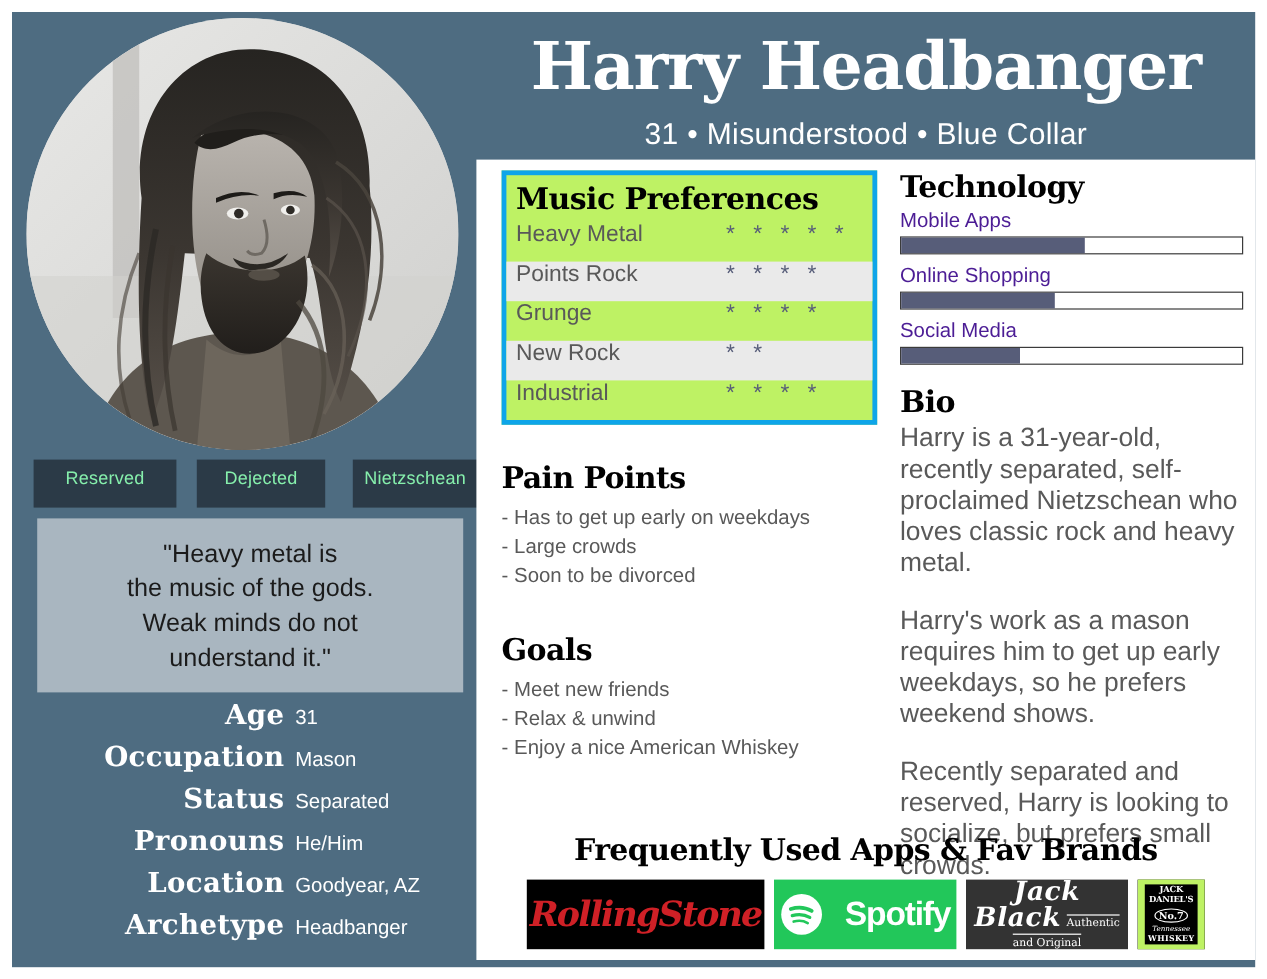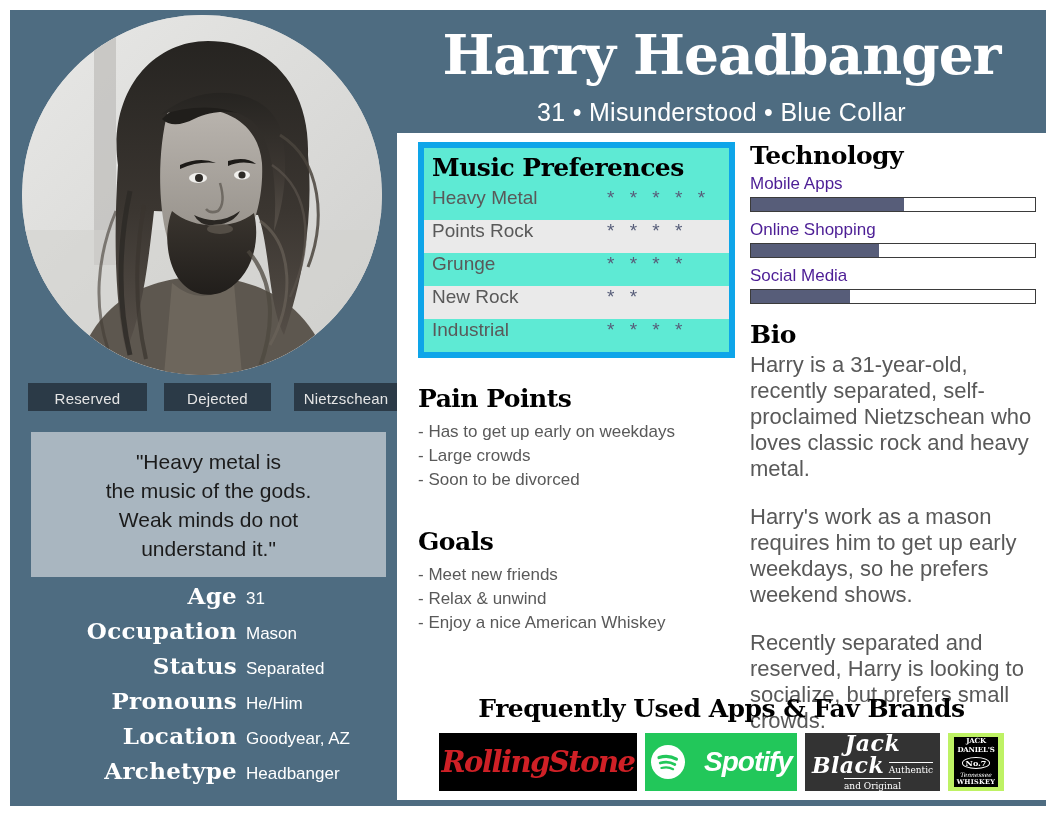--- a/index.html
+++ b/index.html
@@ -10,21 +10,21 @@
   
   #card{position:absolute;left:10px;top:10px;width:1036px;height:796px;background:#4e6c81;}
 
   
   #left{position:absolute;left:10px;top:10px;width:387px;height:796px;}
 
   #avatar{position:absolute;left:12px;top:5px;width:360px;height:360px;border-radius:50%;overflow:hidden;background:#d9d9d9;}
   #avatar svg{display:block;width:360px;height:360px;}
 
   #tags{position:absolute;left:12px;top:373px;width:364px;height:32px;}
-  .tag{position:absolute;top:0;height:28px;background:#2b3a47;color:#e5e5e5;
+  .tag{position:absolute;top:0;height:40px;background:#2b3a47;color:#86efac;
        font-size:15px;line-height:32px;text-align:center;letter-spacing:.2px;}
   .tag.t0{left:6px;width:119px;}
   .tag.t1{left:142px;width:107px;}
   .tag.t2{left:272px;width:104px;}
 
   #quote{position:absolute;left:21px;top:422px;width:355px;height:145px;background:#a9b6c0;
          display:flex;align-items:center;justify-content:center;}
   #quote p{margin:0;padding:0 10px;text-align:center;color:#1b1b1b;font-size:21px;line-height:29px;}
 
   #facts{position:absolute;left:12px;top:572px;width:370px;}
@@ -40,21 +40,21 @@
                 letter-spacing:-1px;}
   #persona-sub{position:absolute;left:0;top:87px;width:649px;text-align:center;color:#ffffff;
                font-size:25px;line-height:30px;letter-spacing:.3px;}
 
   
   #panel{position:absolute;left:397px;top:133px;width:649px;height:667px;background:#ffffff;}
 
   .sec-title{font-family:"DejaVu Serif",serif;font-weight:bold;color:#000000;letter-spacing:-.5px;}
 
   
-  #music{position:absolute;left:21px;top:9px;width:305px;border:6px solid #0ea5e9;background:#5eead4;}
+  #music{position:absolute;left:21px;top:9px;width:305px;border:4px solid #0ea5e9;background:#bef264;}
   #music-title{padding:5px 8px 4px 8px;font-size:25px;line-height:30px;}
   .mrow{display:flex;align-items:flex-start;height:33px;padding:0 8px;}
   .mrow:nth-child(odd){background:#eaeaea;}
   .mname{flex:0 0 175px;color:#595959;font-size:19px;}
   .mstars{color:#575d79;font-size:19px;letter-spacing:5px;font-family:"Liberation Sans",sans-serif;}
 
   
   #pain{position:absolute;left:21px;top:250px;width:320px;}
   #goals{position:absolute;left:21px;top:393px;width:320px;}
   .blk-title{font-size:25px;line-height:31px;margin-bottom:6px;}
@@ -78,21 +78,21 @@
   #brands-title{font-size:25px;line-height:32px;text-align:center;}
   #brand-row{display:flex;align-items:center;justify-content:center;gap:8px;margin-top:8px;}
   .logo{height:58px;display:flex;align-items:center;justify-content:center;overflow:hidden;}
   .logo-rollingstone{width:198px;background:#000000;}
   .logo-spotify{width:152px;background:#22c75a;}
   .logo-jackblack{width:135px;background:#333333;}
   .logo-jackdaniels{width:56px;background:#000000;}
 
   .rs-text{color:#cf2026;font-family:"DejaVu Serif",serif;font-weight:bold;font-style:italic;
            font-size:29px;letter-spacing:-1.5px;white-space:nowrap;}
-  .sp-wrap{display:flex;align-items:center;gap:18px;font-style:italic;}
+  .sp-wrap{display:flex;align-items:center;gap:18px;}
   .sp-text{color:#ffffff;font-size:28px;font-weight:bold;letter-spacing:-1px;}
   .jb-wrap{text-align:center;color:#ffffff;line-height:1;}
   .jb-name{font-family:"DejaVu Serif",serif;font-style:italic;font-weight:bold;font-size:22px;letter-spacing:.5px;}
   .jb-sub{font-family:"DejaVu Serif",serif;font-size:9px;border-top:1px solid #ffffff;margin-top:3px;padding-top:2px;}
   .jd-wrap{width:44px;height:50px;border:6px solid #bef264;color:#ffffff;text-align:center;
            display:flex;flex-direction:column;align-items:center;justify-content:center;line-height:1.25;}
   .jd-l1{font-family:"DejaVu Serif",serif;font-weight:bold;font-size:7px;letter-spacing:-.2px;}
   .jd-l2{font-family:"DejaVu Serif",serif;font-weight:bold;font-size:8px;border:1px solid #fff;border-radius:50%;padding:0 3px;margin:2px 0;}
   .jd-l3{font-family:"DejaVu Serif",serif;font-style:italic;font-size:6px;}
   .jd-l4{font-family:"DejaVu Serif",serif;font-weight:bold;font-size:6.5px;letter-spacing:.3px;}

